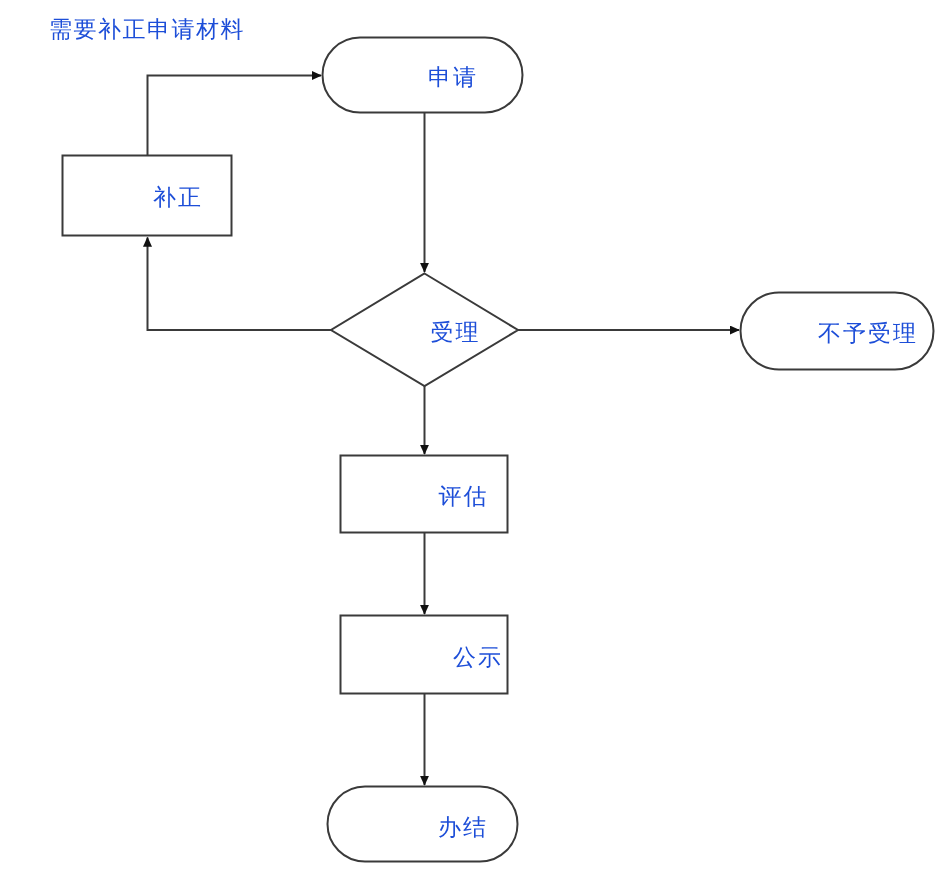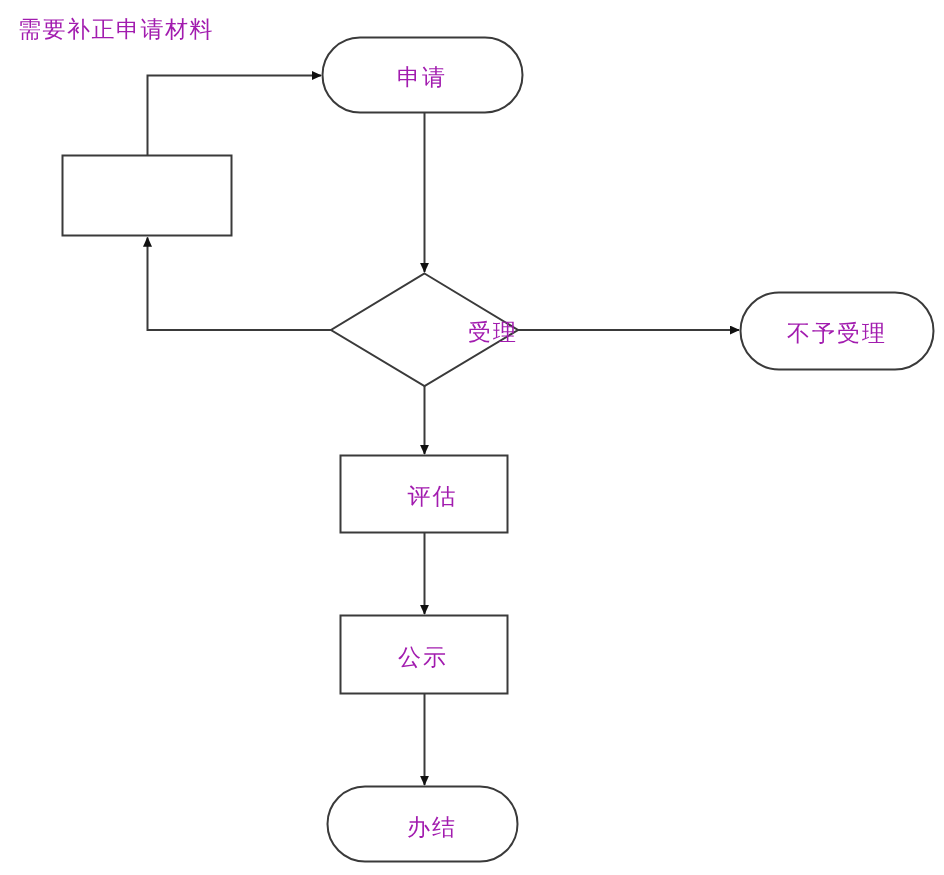--- a/index.html
+++ b/index.html
@@ -21,24 +21,25 @@
   #flow-svg {
     position: absolute;
     left: 0;
     top: 0;
     width: 944px;
     height: 875px;
   }
   .node-label,
   .edge-label {
     position: absolute;
-    color: #a21caf;
+    color: #1d4ed8;
     font-family: "Liberation Serif", "DejaVu Serif", serif;
     white-space: nowrap;
     user-select: none;
+    margin-left: 31px;
   }
   .node-label {
     font-size: 23px;
     letter-spacing: 2px;
     text-align: center;
   }
   .edge-label {
     font-size: 23px;
     letter-spacing: 1.5px;
   }
@@ -79,27 +80,28 @@
 
     <path d="M424.5,386 L424.5,454" fill="none" stroke="#3a3a3a" stroke-width="2" marker-end="url(#arrowhead)"></path>
 
     <path d="M424.5,533 L424.5,614" fill="none" stroke="#3a3a3a" stroke-width="2" marker-end="url(#arrowhead)"></path>
 
     <path d="M424.5,694 L424.5,785" fill="none" stroke="#3a3a3a" stroke-width="2" marker-end="url(#arrowhead)"></path>
   </svg>
 
   <div class="node-label" style="left:322px; top:62px; width:200px;">申请</div>
 
+  <div class="node-label" style="left:62px; top:182px; width:170px;">补正</div>
 
-  <div class="node-label" style="left:331px; top:317px; width:187px;text-align:right;">受理</div>
+  <div class="node-label" style="left:331px; top:317px; width:187px;">受理</div>
 
   <div class="node-label" style="left:740px; top:318px; width:194px;">不予受理</div>
 
   <div class="node-label" style="left:340px; top:481px; width:185px;">评估</div>
 
-  <div class="node-label" style="left:324px; top:642px; width:198px;">公示</div>
+  <div class="node-label" style="left:348px; top:642px; width:198px;">公示</div>
 
   <div class="node-label" style="left:327px; top:812px; width:210px;">办结</div>
 
   <div class="edge-label" style="left:18px; top:14px;">需要补正申请材料</div>
 
 
 </div>
 
 </body></html>

